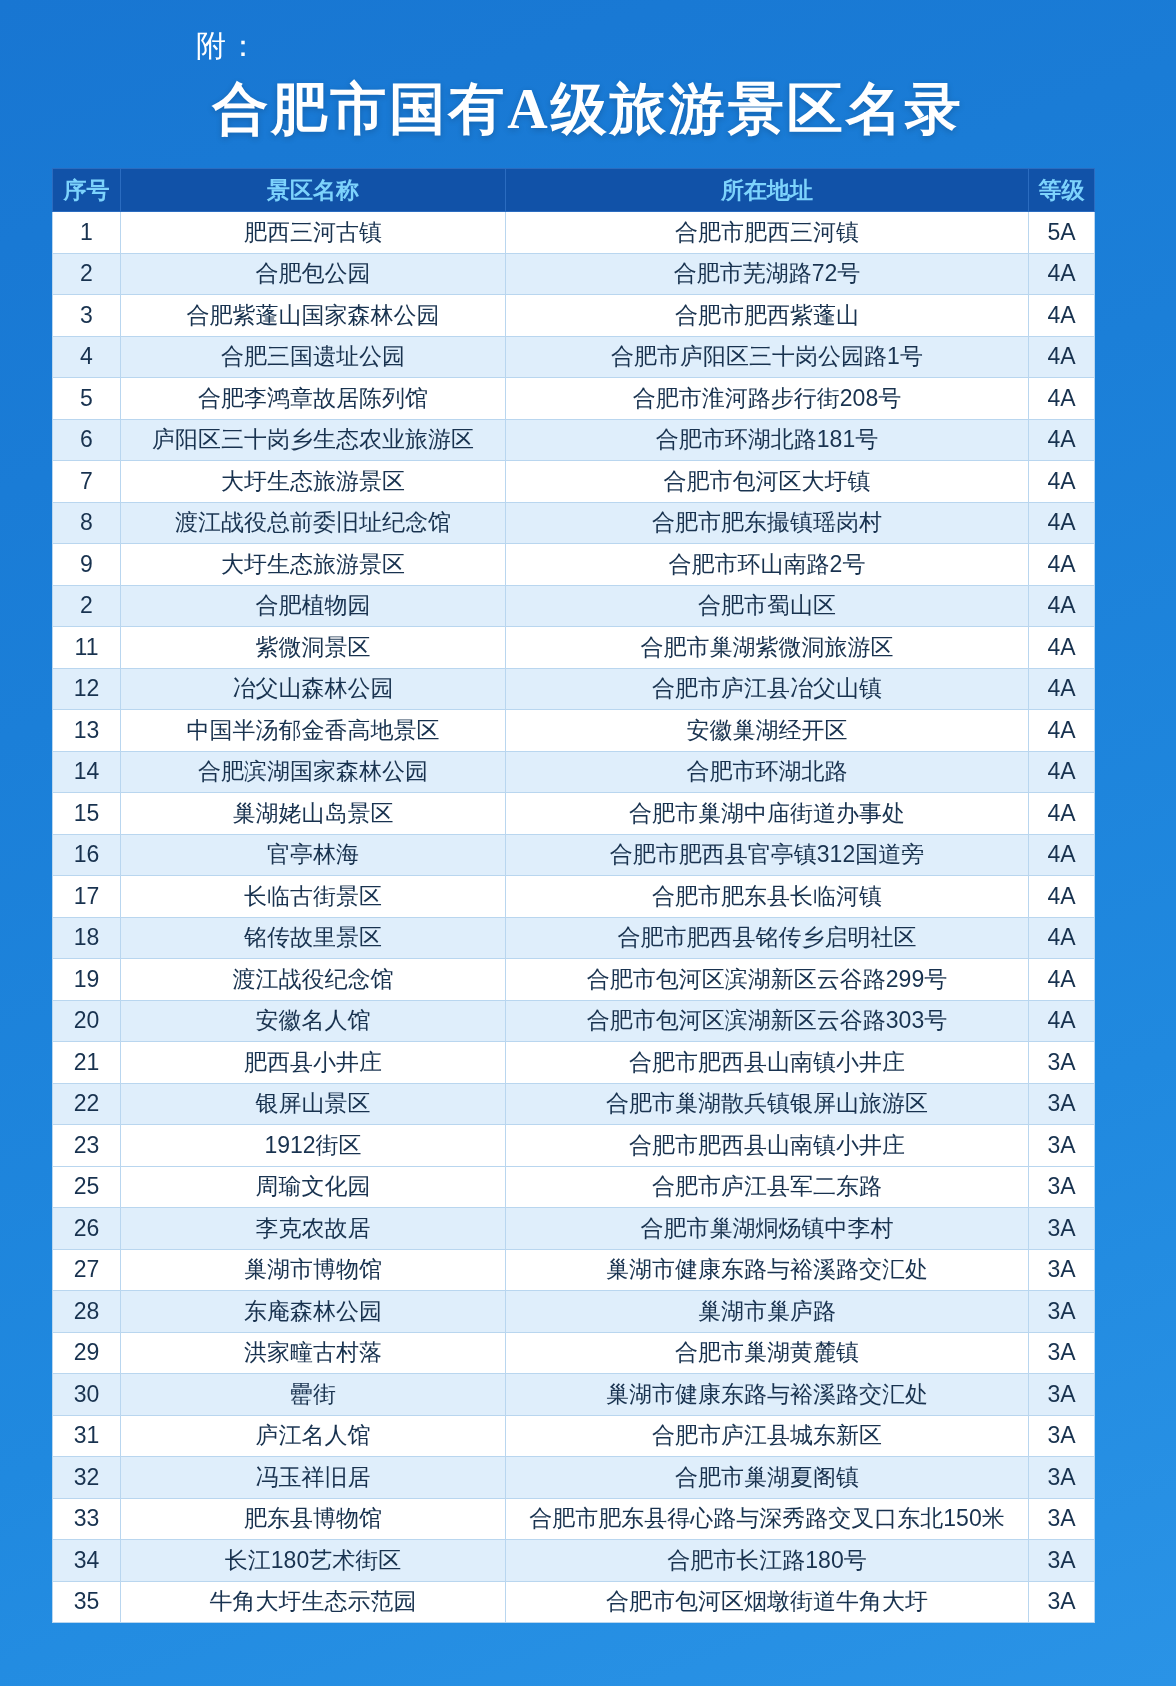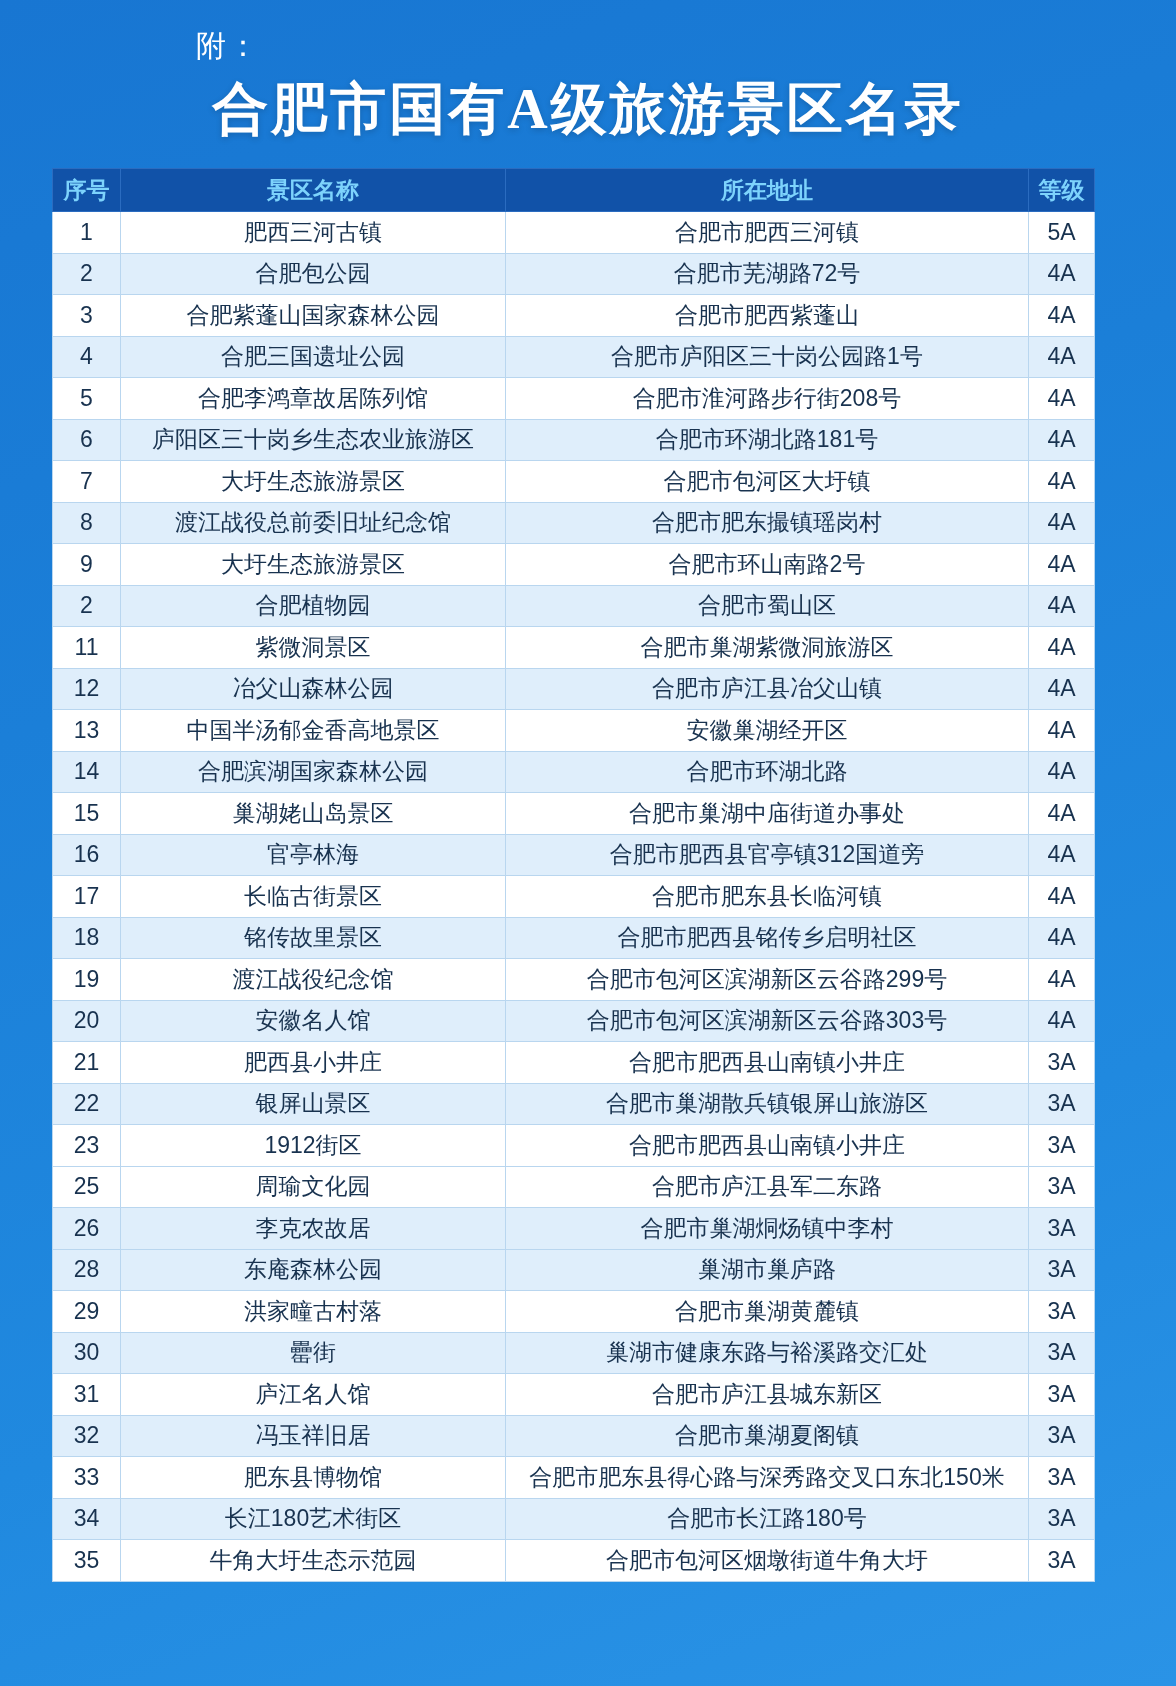--- a/index.html
+++ b/index.html
@@ -247,20 +247,26 @@
             <td>周瑜文化园</td>
             <td>合肥市庐江县军二东路</td>
             <td>3A</td>
           </tr>
           <tr class="even">
             <td>26</td>
             <td>李克农故居</td>
             <td>合肥市巢湖烔炀镇中李村</td>
             <td>3A</td>
           </tr>
+          <tr class="odd">
+            <td>27</td>
+            <td>巢湖市博物馆</td>
+            <td>巢湖市健康东路与裕溪路交汇处</td>
+            <td>3A</td>
+          </tr>
           <tr class="even">
             <td>28</td>
             <td>东庵森林公园</td>
             <td>巢湖市巢庐路</td>
             <td>3A</td>
           </tr>
           <tr class="odd">
             <td>29</td>
             <td>洪家疃古村落</td>
             <td>合肥市巢湖黄麓镇</td>

